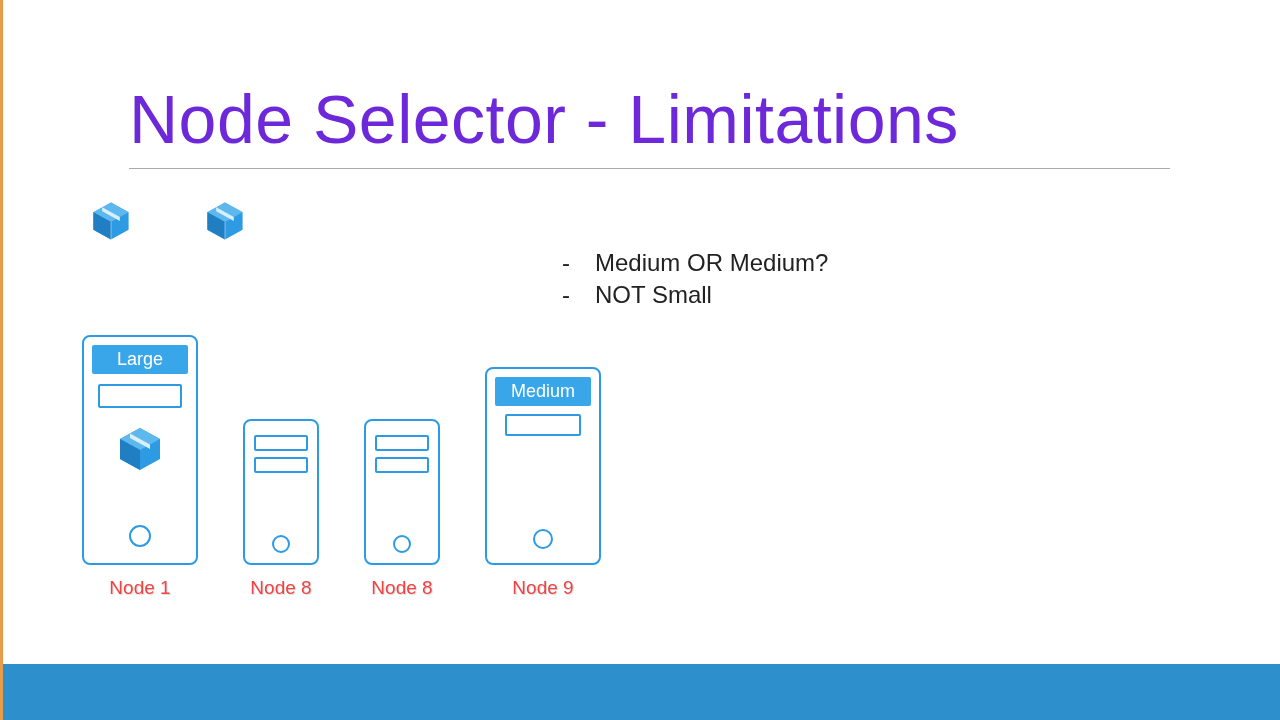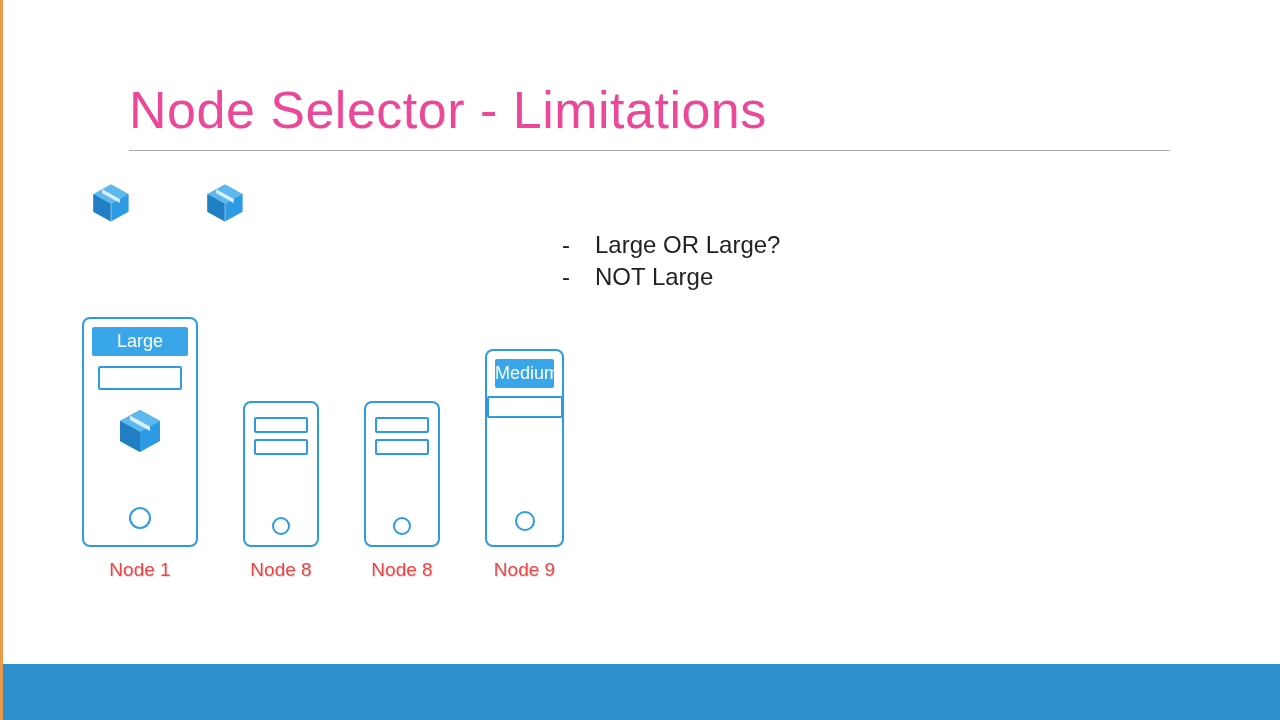--- a/index.html
+++ b/index.html
@@ -9,23 +9,23 @@
       background: #fff;
       font-family: "Segoe UI Light", "Segoe UI", Arial, sans-serif;
       position: relative;
       overflow: hidden;
       border-left: 3px solid #e89b4a;
     }
     .slide {
       padding: 80px 110px 0 126px;
     }
     .title {
-      font-size: 52px;
+      font-size: 68px;
       font-weight: 300;
-      color: #ec4899;
+      color: #6d28d9;
       letter-spacing: 0.5px;
     }
     .hr {
       border: none;
       border-top: 1px solid #aaa;
       margin-top: 10px;
     }
     .content {
       position: relative;
       margin-top: 30px;
@@ -68,21 +68,21 @@
       border-radius: 8px;
       background: #fff;
       display: flex;
       flex-direction: column;
       align-items: center;
       padding: 8px;
       position: relative;
     }
     .server.large { width: 116px; height: 230px; }
     .server.small { width: 76px; height: 146px; }
-    .server.medium { width: 79px; height: 198px; }
+    .server.medium { width: 116px; height: 198px; }
     .size-badge {
       background: #38a6e8;
       color: #fff;
       font-size: 18px;
       padding: 4px 0;
       width: 100%;
       text-align: center;
       border-radius: 2px;
       font-family: "Segoe UI", Arial, sans-serif;
       font-weight: 400;
@@ -154,25 +154,25 @@
           <path d="M50 52 L50 92 L10 70 L10 30 Z" fill="#1f7fc2"></path>
           <path d="M30 19 L70 41 L70 50 L30 28 Z" fill="#d9effc"></path>
           <path d="M50 52 L50 92" stroke="#fff" stroke-width="1"></path>
         </svg>
       </span>
     </div>
 
     <div class="bullets">
       <div class="bullet-row">
         <span class="dash">-</span>
-        <span>Large OR Large?</span>
+        <span>Medium OR Medium?</span>
       </div>
       <div class="bullet-row">
         <span class="dash">-</span>
-        <span>NOT Large</span>
+        <span>NOT Small</span>
       </div>
     </div>
 
     <div class="nodes-row">
 
       <div class="node-col">
         <div class="server large">
           <div class="size-badge">Large</div>
           <div class="slot"></div>
           <span class="inner-cube">

